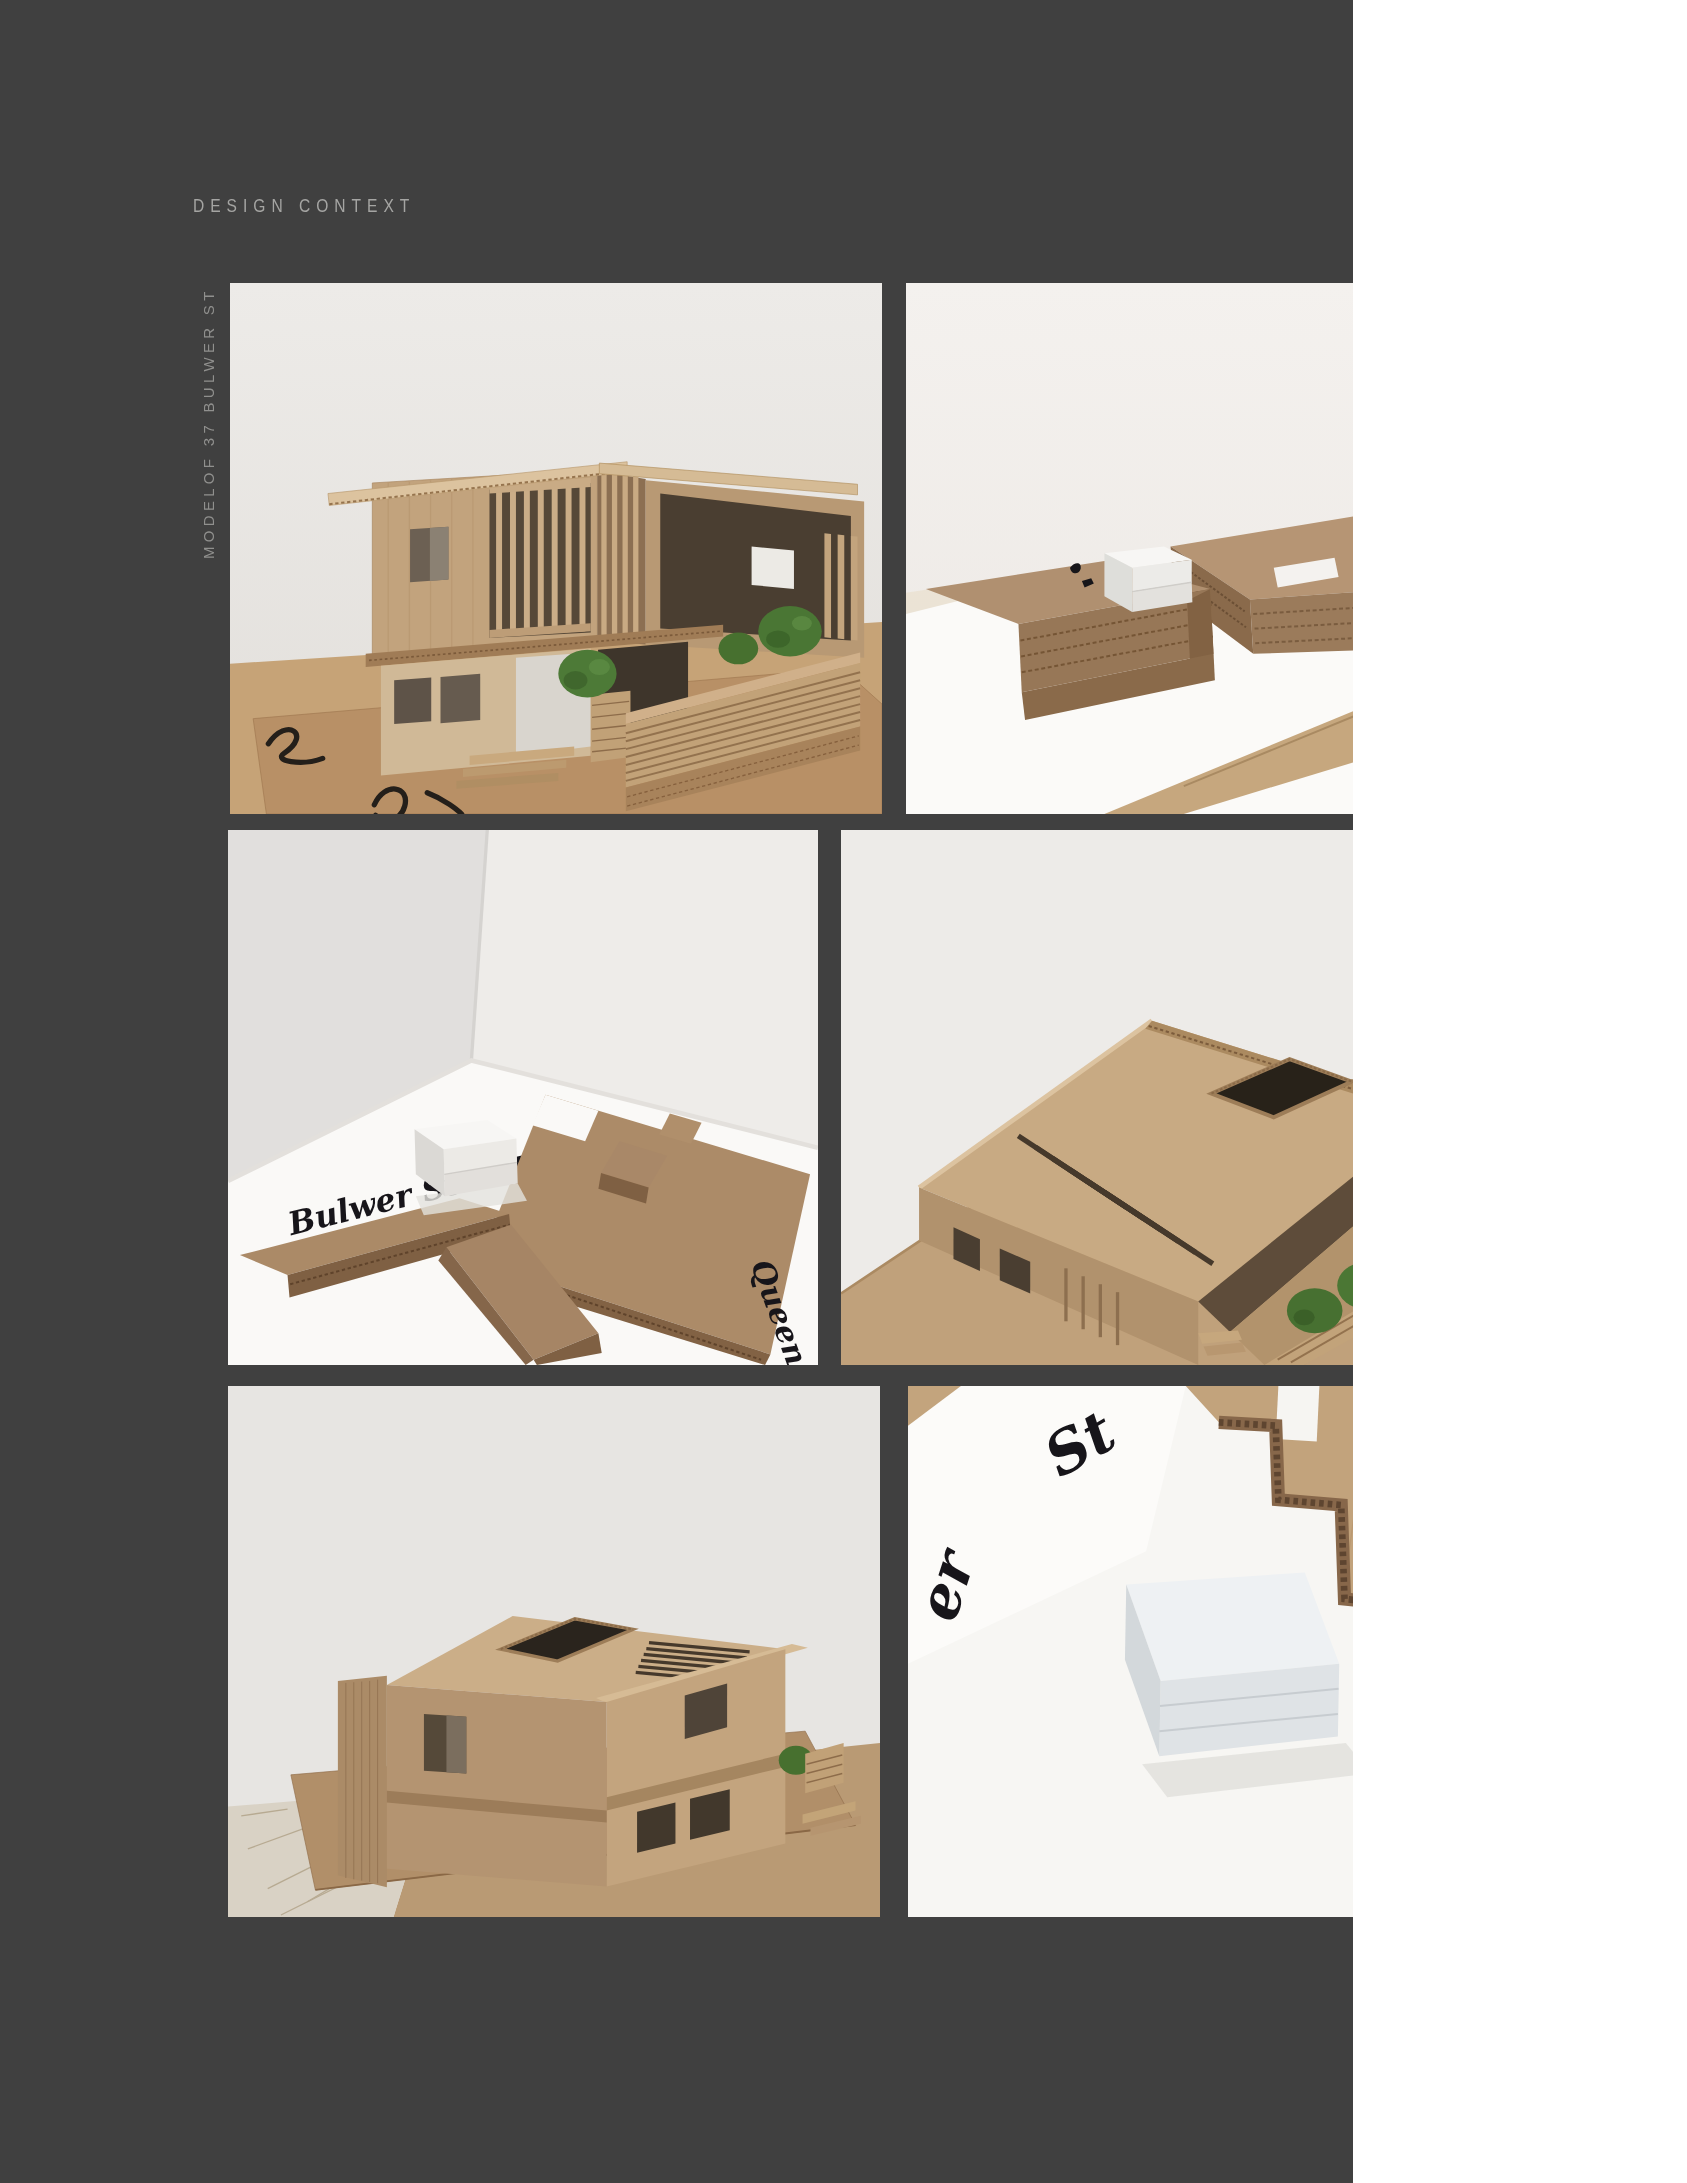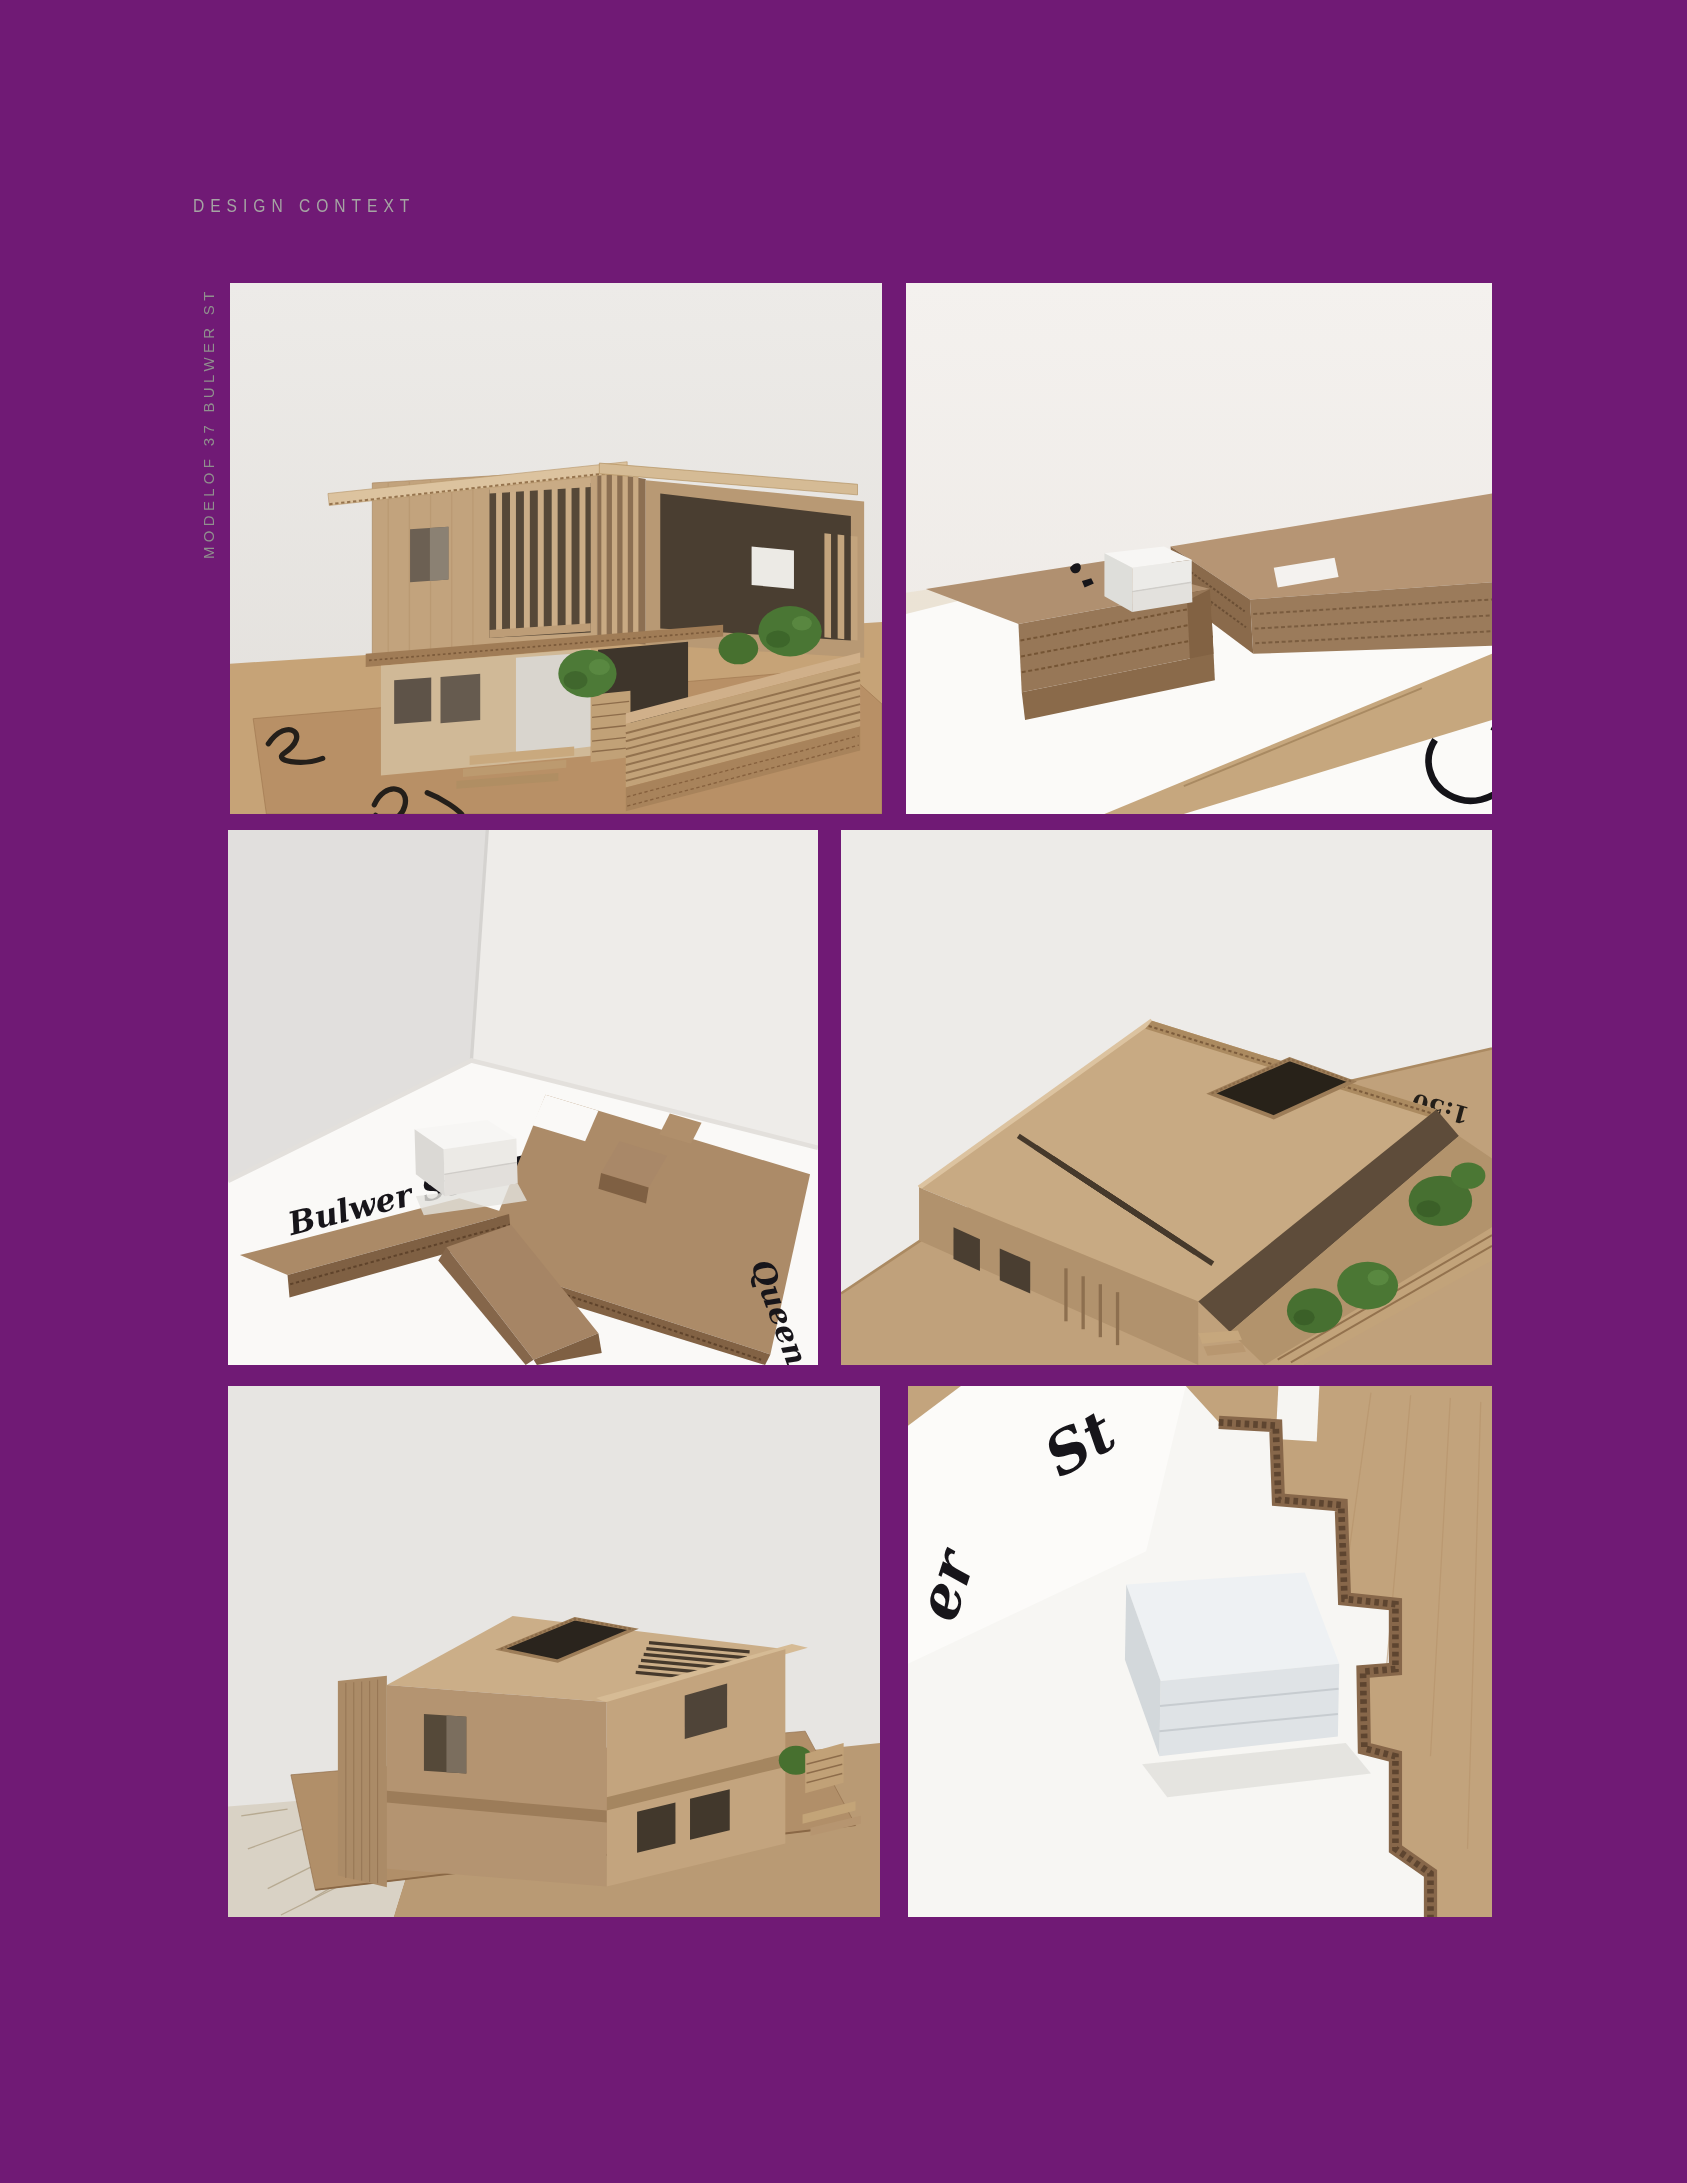--- a/index.html
+++ b/index.html
@@ -1,16 +1,16 @@
 <!DOCTYPE html>
 <html style="font-size:10.6px"><head>
 <meta charset="utf-8">
 <style>
   html,body{margin:0;padding:0;background:#ffffff;}
-  .page{position:relative;width:1687px;height:2183px;background:#701a75;overflow:hidden;
+  .page{position:relative;width:1353px;height:2183px;background:#404040;overflow:hidden;
         font-family:"Liberation Sans", sans-serif;}
   .page-title{position:absolute;left:193px;top:195px;font-size:19px;letter-spacing:7.3px;
         color:#a5a5a3;font-weight:400;transform:scaleX(.82);transform-origin:0 0;white-space:nowrap;}
   .side-caption{position:absolute;left:200px;top:559px;transform:rotate(-90deg);transform-origin:0 0;
         font-size:15px;letter-spacing:4.3px;color:#90908e;white-space:nowrap;font-weight:400;}
   .photo{position:absolute;overflow:hidden;background:#eee;}
   .photo svg{display:block;width:100%;height:100%;}
   .ph-a{left:230px;top:283px;width:652px;height:531px;}
   .ph-b{left:906px;top:283px;width:586px;height:531px;}
   .ph-c{left:228px;top:830px;width:590px;height:535px;}

